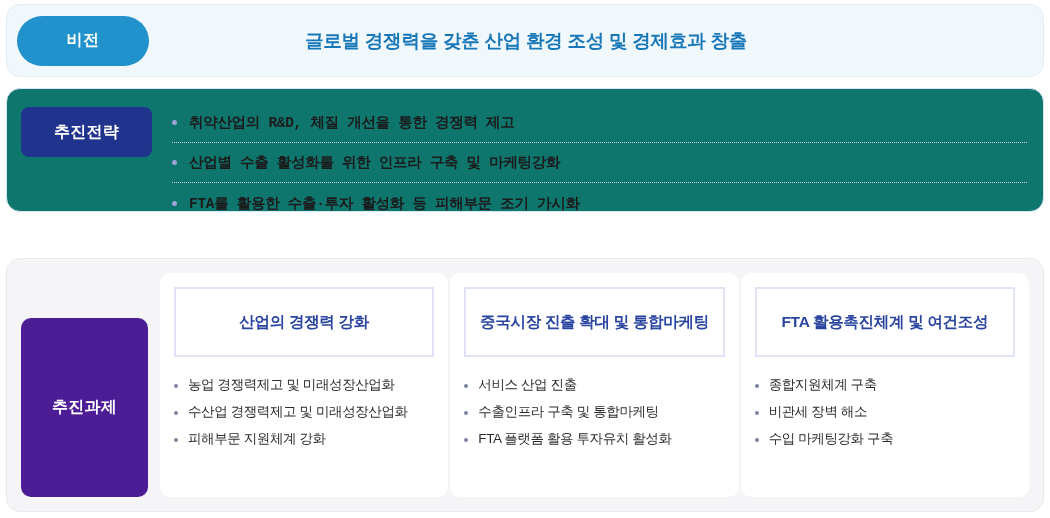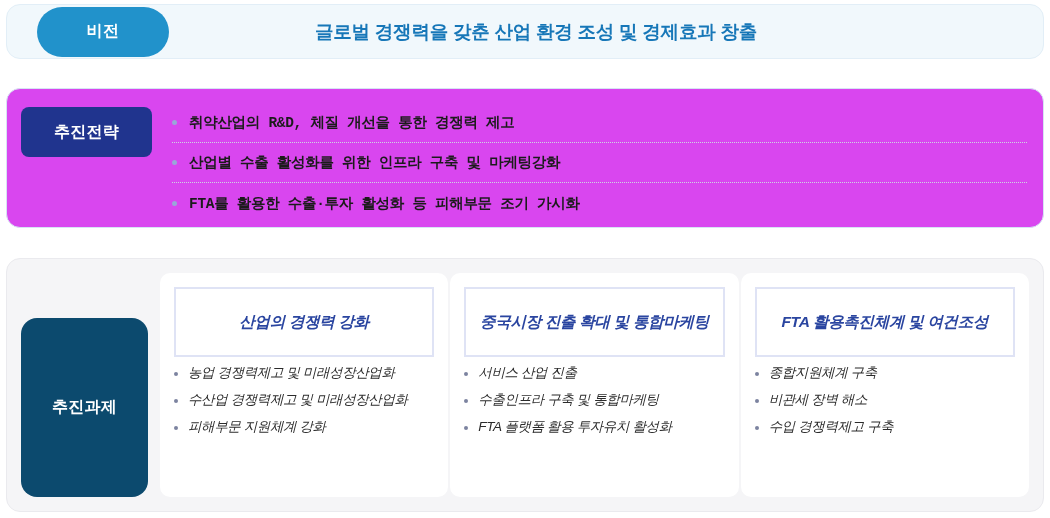--- a/index.html
+++ b/index.html
@@ -16,27 +16,26 @@
     position: relative;
     background: #ffffff;
   }
 
   
   .vision-banner {
     position: absolute;
     left: 6px;
     top: 4px;
     width: 1038px;
-    height: 55px;
+    height: 73px;
     background: #f1f8fc;
     border: 1px solid #e2eef7;
     border-radius: 14px;
     display: flex;
     align-items: center;
-    padding-left: 20px;
   }
   .vision-badge {
     margin-left: 10px;
     width: 132px;
     height: 50px;
     background: #2192cb;
     border-radius: 25px;
     color: #ffffff;
     font-size: 16px;
     font-weight: bold;
@@ -55,22 +54,22 @@
     letter-spacing: -0.2px;
     padding-right: 140px;
   }
 
   
   .strategy-section {
     position: absolute;
     left: 6px;
     top: 88px;
     width: 1038px;
-    height: 140px;
-    background: #d946ef;
+    height: 124px;
+    background: #0f766e;
     border: 1px solid #d6e4f3;
     border-radius: 14px;
     display: flex;
     align-items: flex-start;
   }
   .strategy-badge {
     margin-left: 14px;
     margin-top: 18px;
     width: 131px;
     height: 50px;
@@ -123,37 +122,36 @@
     background: #f5f5f7;
     border: 1px solid #eaeaee;
     border-radius: 14px;
     display: flex;
     align-items: stretch;
     padding: 14px;
     gap: 12px;
   }
   .task-badge {
     width: 127px;
-    background: #0c4a6e;
-    border-radius: 16px;
+    background: #4c1d95;
+    border-radius: 10px;
     color: #ffffff;
     font-size: 16px;
     font-weight: bold;
     display: flex;
     align-items: center;
     justify-content: center;
     letter-spacing: 0.3px;
     flex: none;
     margin-top: 45px;
   }
   .task-cards {
     flex: 1;
     display: flex;
     gap: 2px;
-    font-style: italic;
   }
   .task-card {
     flex: 1;
     background: #ffffff;
     border-radius: 10px;
     padding: 14px 14px 10px 14px;
     display: flex;
     flex-direction: column;
   }
   .card-header {
@@ -164,21 +162,21 @@
     align-items: center;
     justify-content: center;
     color: #2a45a0;
     font-size: 15.5px;
     font-weight: bold;
     letter-spacing: -0.3px;
     text-align: center;
     padding: 0 6px;
   }
   .card-list {
-    margin-top: 8px;
+    margin-top: 20px;
     list-style: none;
   }
   .card-item {
     display: flex;
     align-items: flex-start;
     font-size: 13.5px;
     color: #2b2b2b;
     letter-spacing: -0.4px;
     margin-bottom: 11px;
     line-height: 1.2;
@@ -267,21 +265,21 @@
           <li class="card-item">
             <span class="card-dot"></span>
             <span>종합지원체계 구축</span>
           </li>
           <li class="card-item">
             <span class="card-dot"></span>
             <span>비관세 장벽 해소</span>
           </li>
           <li class="card-item">
             <span class="card-dot"></span>
-            <span>수입 경쟁력제고 구축</span>
+            <span>수입 마케팅강화 구축</span>
           </li>
         </ul>
       </div>
 
     </div>
   </div>
 
 </div>
 
 </body></html>

